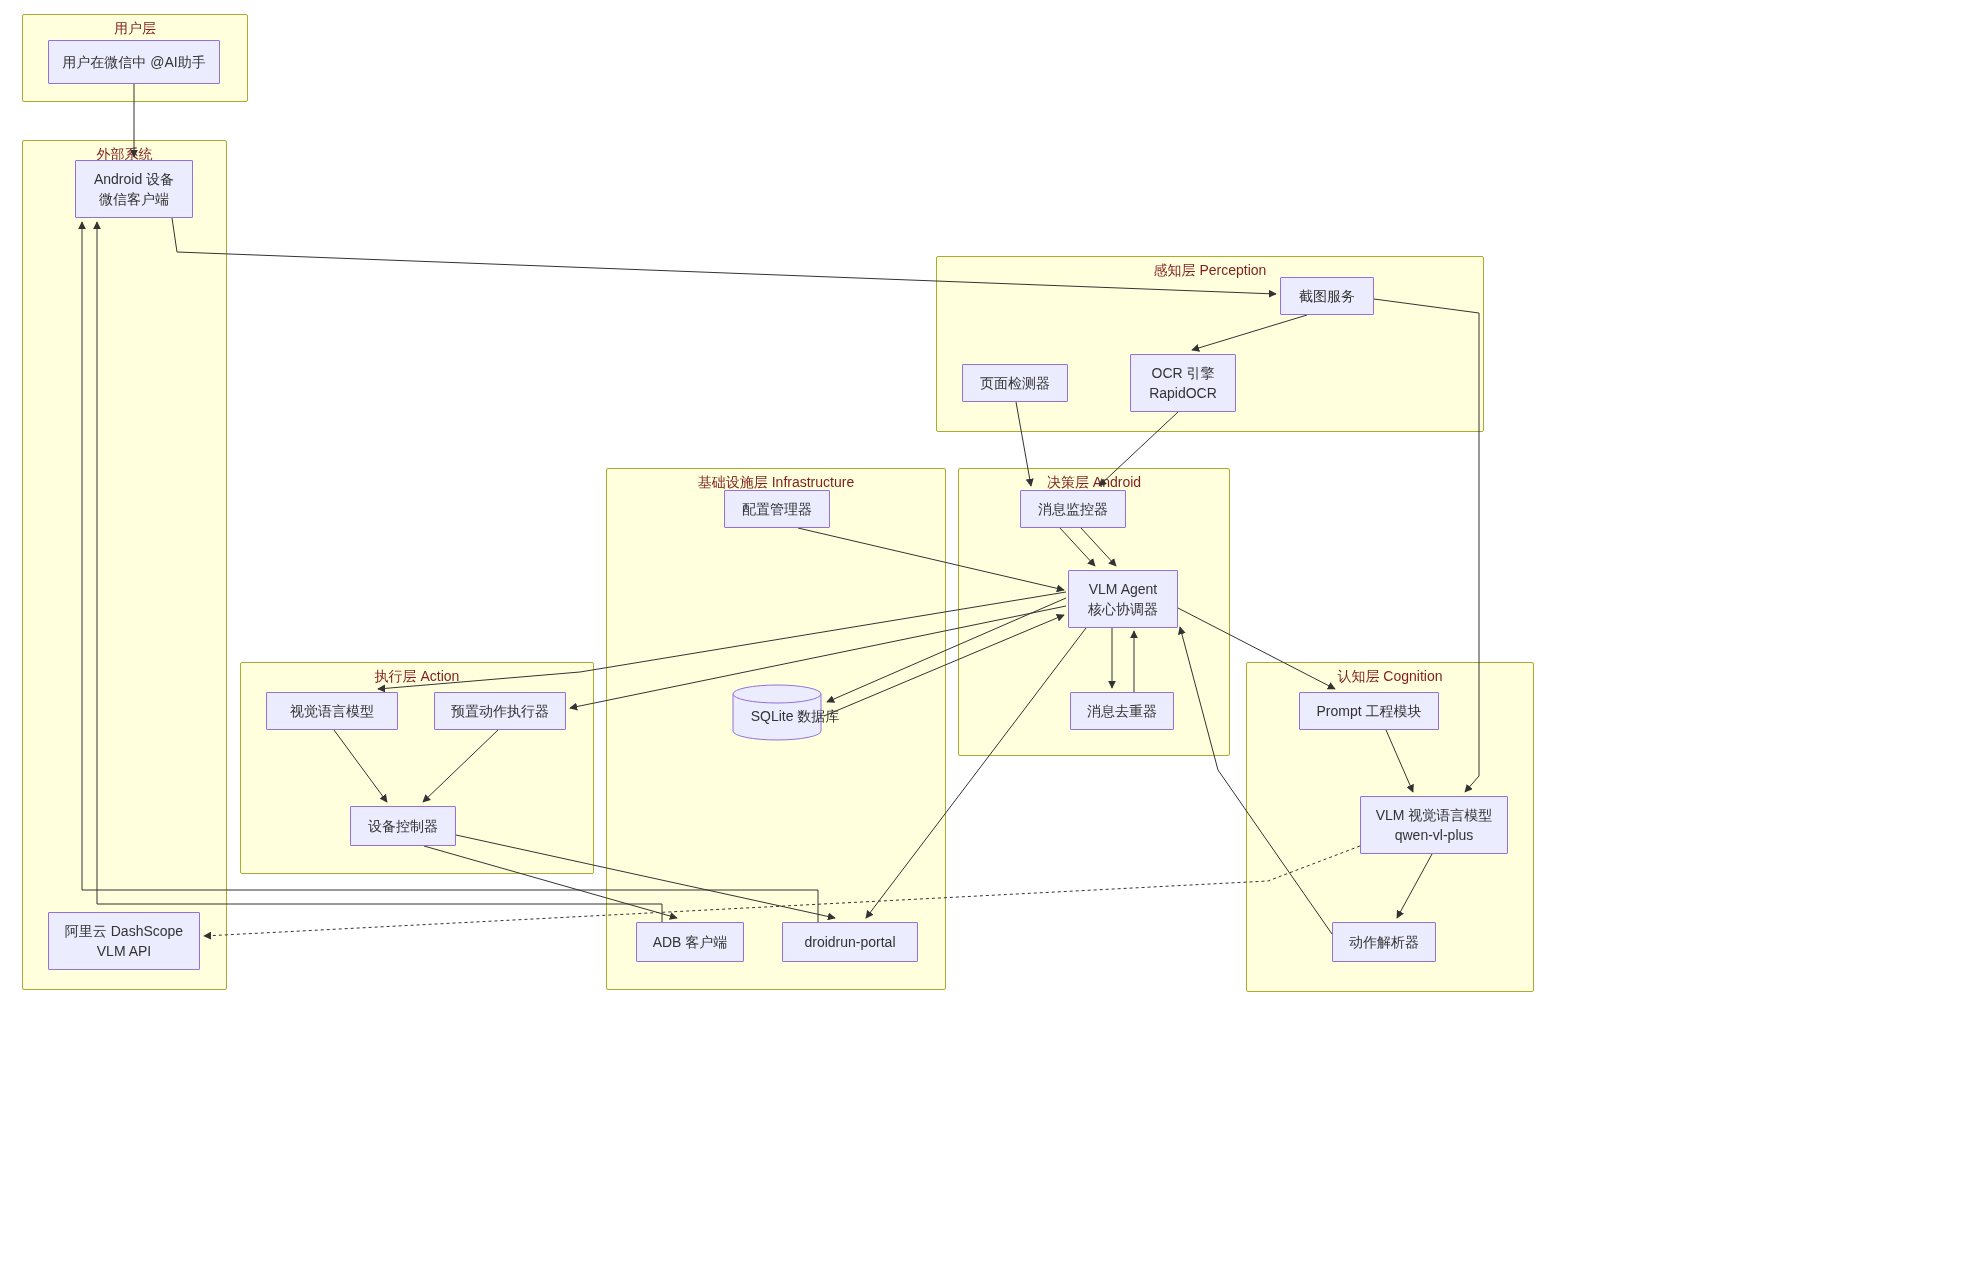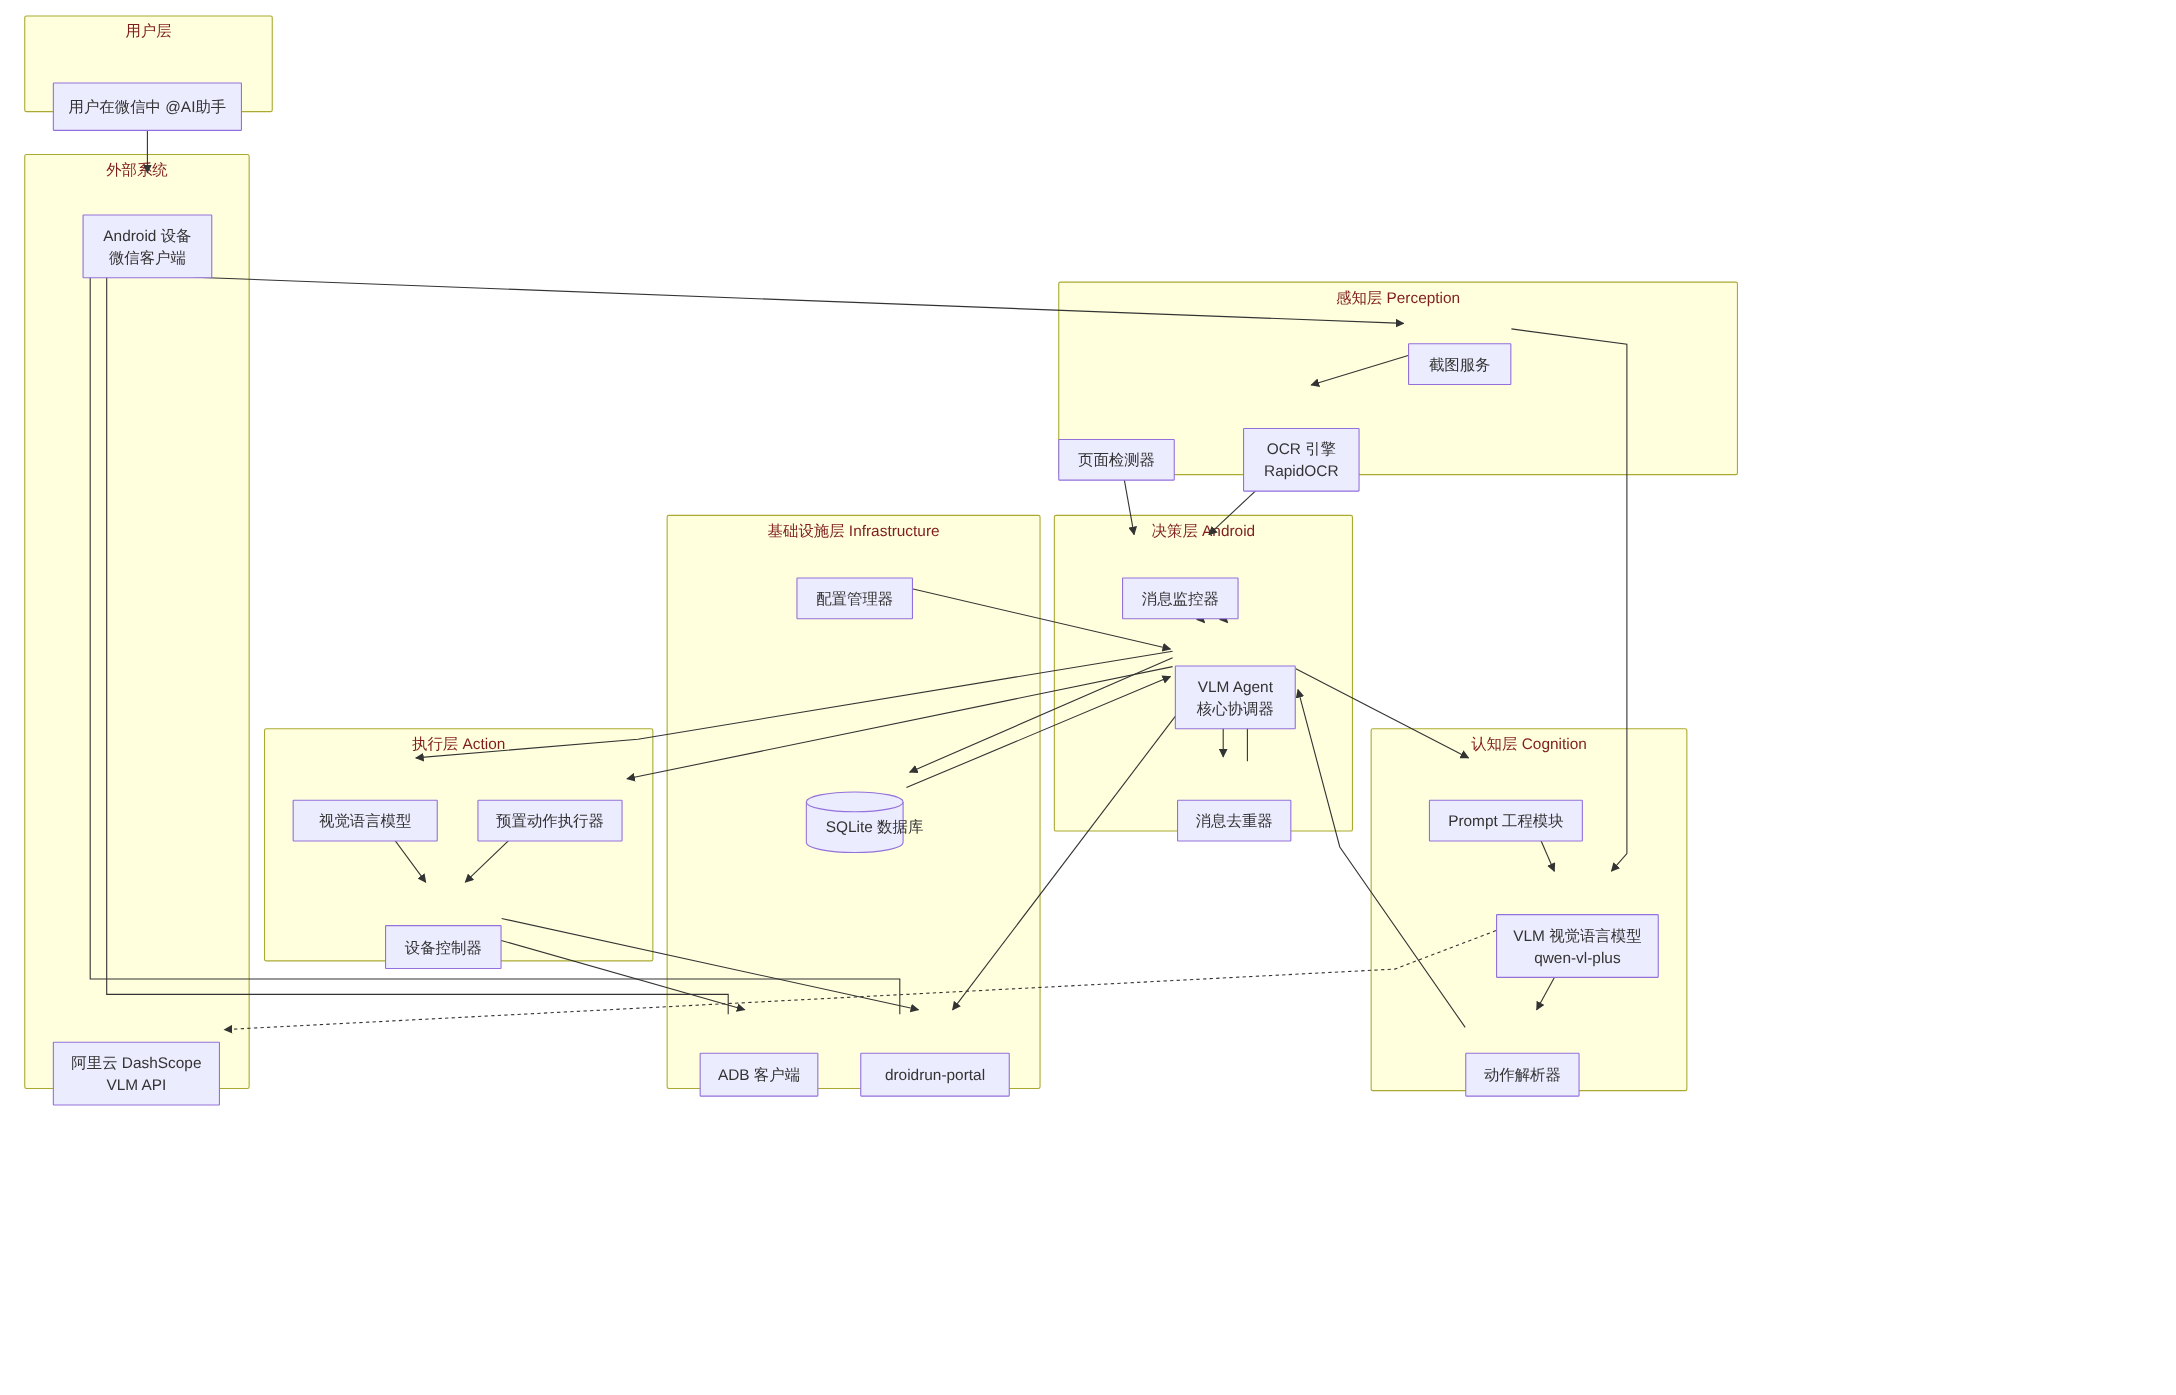--- a/index.html
+++ b/index.html
@@ -25,39 +25,38 @@
   .edge.dotted { stroke-dasharray: 3,3; }
   #arrowhead path { fill: var(--edge, #333333); }
   .node {
     position: absolute; z-index: 3;
     background: var(--node-bg, #ececff);
     border: 1px solid var(--node-border, #9370db);
     border-radius: 1px;
     display: flex; flex-direction: column; align-items: center; justify-content: center;
     font-size: 14px; line-height: 1.45; text-align: center; white-space: nowrap;
     color: #333333;
-    margin-top: 35px;
   }
   .node.cylinder { background: transparent; border: none; padding-left: 36px; }
   .cyl-svg { position: absolute; left: 0; top: 0; }
   .cyl-shape { fill: var(--node-bg, #ececff); stroke: var(--node-border, #9370db); stroke-width: 1; }
   .cylinder .label { position: relative; z-index: 1; margin-top: 7px; }
 </style>
 </head>
 <body>
 
 <div class="cluster" style="left:22px;top:14px;width:226px;height:88px">
   <div class="cluster-label">用户层</div>
 </div>
 
 <div class="cluster" style="left:22px;top:140px;width:205px;height:850px">
   <div class="cluster-label">外部系统</div>
 </div>
 
-<div class="cluster" style="left:962px;top:256px;width:618px;height:176px">
+<div class="cluster" style="left:936px;top:256px;width:548px;height:176px">
   <div class="cluster-label">感知层 Perception</div>
 </div>
 
 <div class="cluster" style="left:606px;top:468px;width:340px;height:522px">
   <div class="cluster-label">基础设施层 Infrastructure</div>
 </div>
 
 <div class="cluster" style="left:958px;top:468px;width:272px;height:288px">
   <div class="cluster-label">决策层 Android</div>
 </div>

